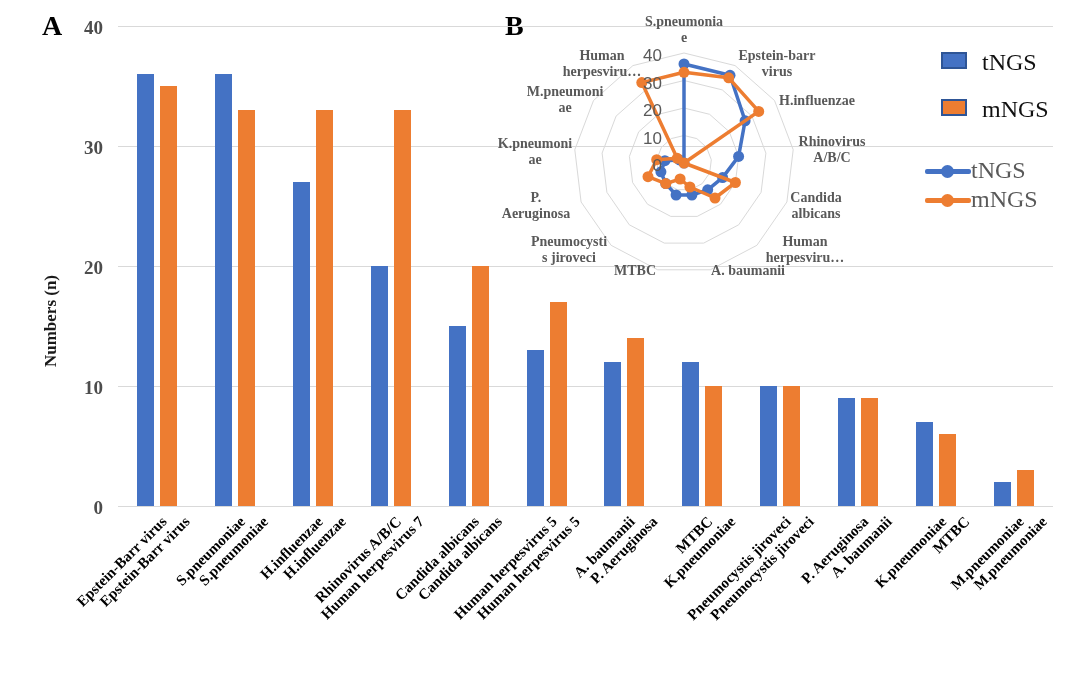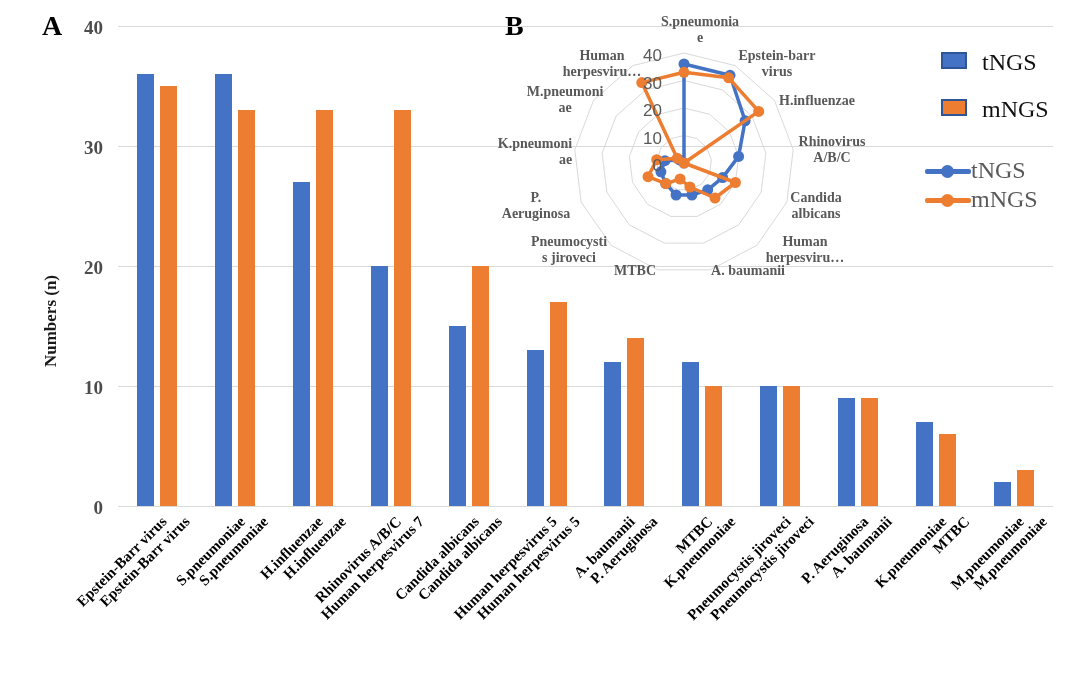--- a/index.html
+++ b/index.html
@@ -149,31 +149,31 @@
       <circle cx="641.8" cy="82.6" r="5.5" fill="#ED7D31"></circle>
     </svg>
   <div id="radar-ticks">
       <div class="radar-tick" style="left: 618px; top: 157px;">0</div>
       <div class="radar-tick" style="left: 618px; top: 129.5px;">10</div>
       <div class="radar-tick" style="left: 618px; top: 102px;">20</div>
       <div class="radar-tick" style="left: 618px; top: 74.5px;">30</div>
       <div class="radar-tick" style="left: 618px; top: 47px;">40</div>
     </div>
   <div id="radar-labels">
-      <div class="radar-label" style="left: 700px; top: 14px;">S.pneumonia<br>e</div>
+      <div class="radar-label" style="left: 684px; top: 14px;">S.pneumonia<br>e</div>
       <div class="radar-label" style="left: 777px; top: 48px;">Epstein-barr<br>virus</div>
       <div class="radar-label" style="left: 817px; top: 93px;">H.influenzae</div>
       <div class="radar-label" style="left: 832px; top: 134px;">Rhinovirus<br>A/B/C</div>
       <div class="radar-label" style="left: 816px; top: 190px;">Candida<br>albicans</div>
       <div class="radar-label" style="left: 805px; top: 234px;">Human<br>herpesviru…</div>
       <div class="radar-label" style="left: 748px; top: 263px;">A. baumanii</div>
       <div class="radar-label" style="left: 635px; top: 263px;">MTBC</div>
       <div class="radar-label" style="left: 569px; top: 234px;">Pneumocysti<br>s jiroveci</div>
       <div class="radar-label" style="left: 536px; top: 190px;">P.<br>Aeruginosa</div>
-      <div class="radar-label" style="left: 535px; top: 136px; text-align: right;">K.pneumoni<br>ae</div>
+      <div class="radar-label" style="left: 535px; top: 136px;">K.pneumoni<br>ae</div>
       <div class="radar-label" style="left: 565px; top: 84px;">M.pneumoni<br>ae</div>
       <div class="radar-label" style="left: 602px; top: 48px;">Human<br>herpesviru…</div>
     </div>
 
   <div id="legend">
       <div class="lg-swatch" style="left: 941px; top: 52px; background: rgb(68, 114, 196); border-color: rgb(46, 85, 150);"></div>
       <div class="lg-text" style="left: 982px; top: 50px;">tNGS</div>
       <div class="lg-swatch" style="left: 941px; top: 99px; background: rgb(237, 125, 49); border-color: rgb(46, 85, 150);"></div>
       <div class="lg-text" style="left: 982px; top: 97px;">mNGS</div>
       <div class="lg-line" style="left: 925px; top: 169px; width: 46px; background: rgb(68, 114, 196);"></div>

